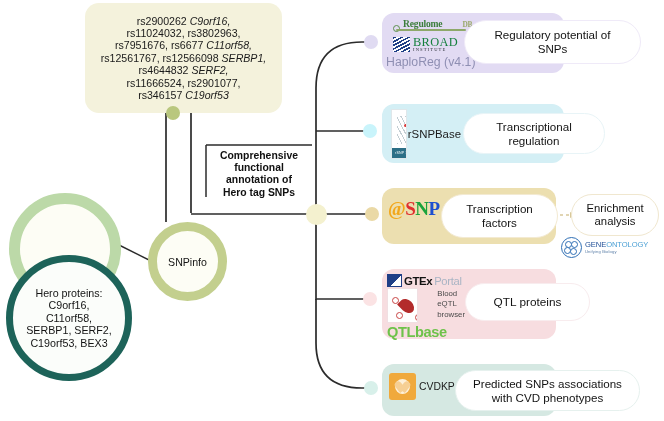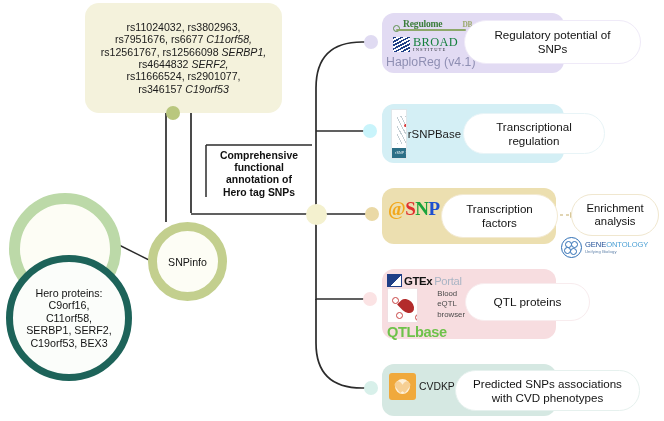--- a/index.html
+++ b/index.html
@@ -181,20 +181,21 @@
     <path d="M316,131 L316,88 Q316,42 362,42 L366,42" fill="none" stroke="#2b2b2b" stroke-width="1.7"></path>
 
     <path d="M316,299 L316,343 Q316,388 362,388 L366,388" fill="none" stroke="#2b2b2b" stroke-width="1.7"></path>
 
     <line x1="560" y1="215" x2="570" y2="215" stroke="#d8c89a" stroke-width="1.4" stroke-dasharray="3,3"></line>
     <polygon points="570,212 576,215 570,218" fill="#d8c89a"></polygon>
   </svg>
 
   <div class="abs" id="snp-box">
     <div class="txt" id="snp-lines">
+        <div><span>rs2900262 </span><span class="g">C9orf16,</span></div>
         <div><span>rs11024032, rs3802963,</span></div>
         <div><span>rs7951676, rs6677 </span><span class="g">C11orf58,</span></div>
         <div><span>rs12561767, rs12566098 </span><span class="g">SERBP1,</span></div>
         <div><span>rs4644832 </span><span class="g">SERF2,</span></div>
         <div><span>rs11666524, rs2901077,</span></div>
         <div><span>rs346157 </span><span class="g">C19orf53</span></div>
       </div>
   </div>
   <div class="abs" style="left:166px;top:106px;width:14px;height:14px;border-radius:50%;background:#b9c77e;"></div>
 

